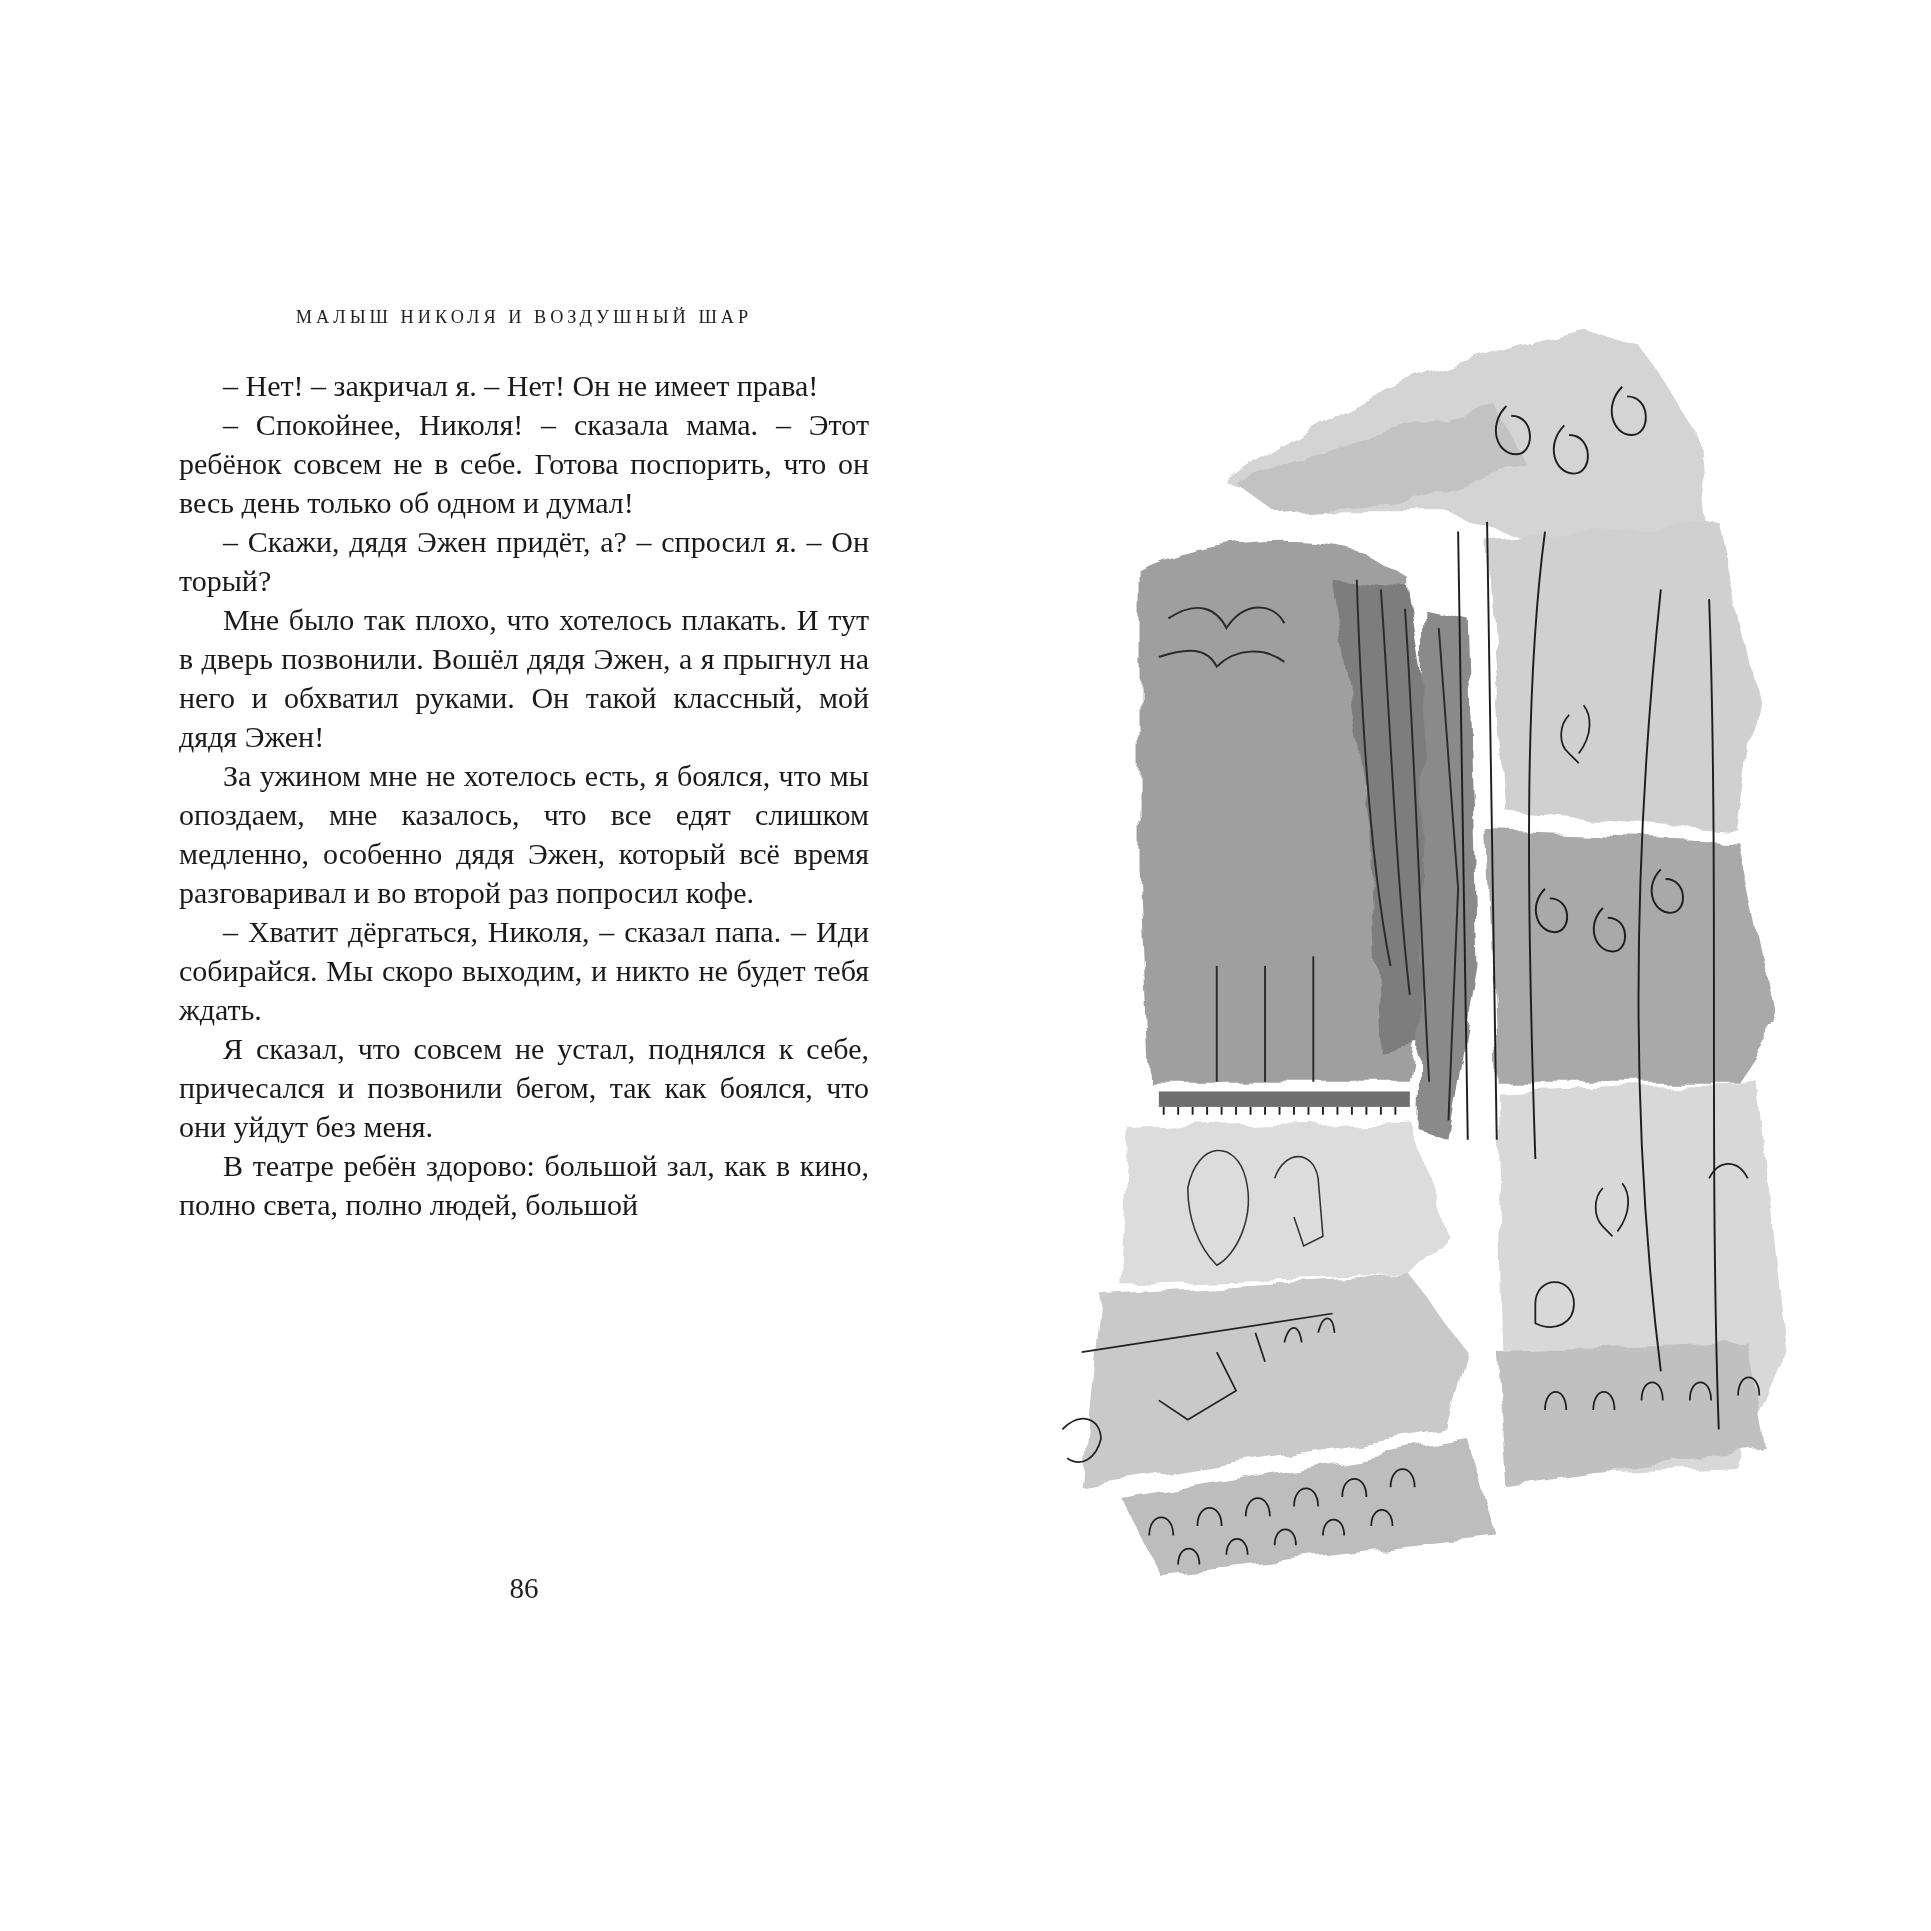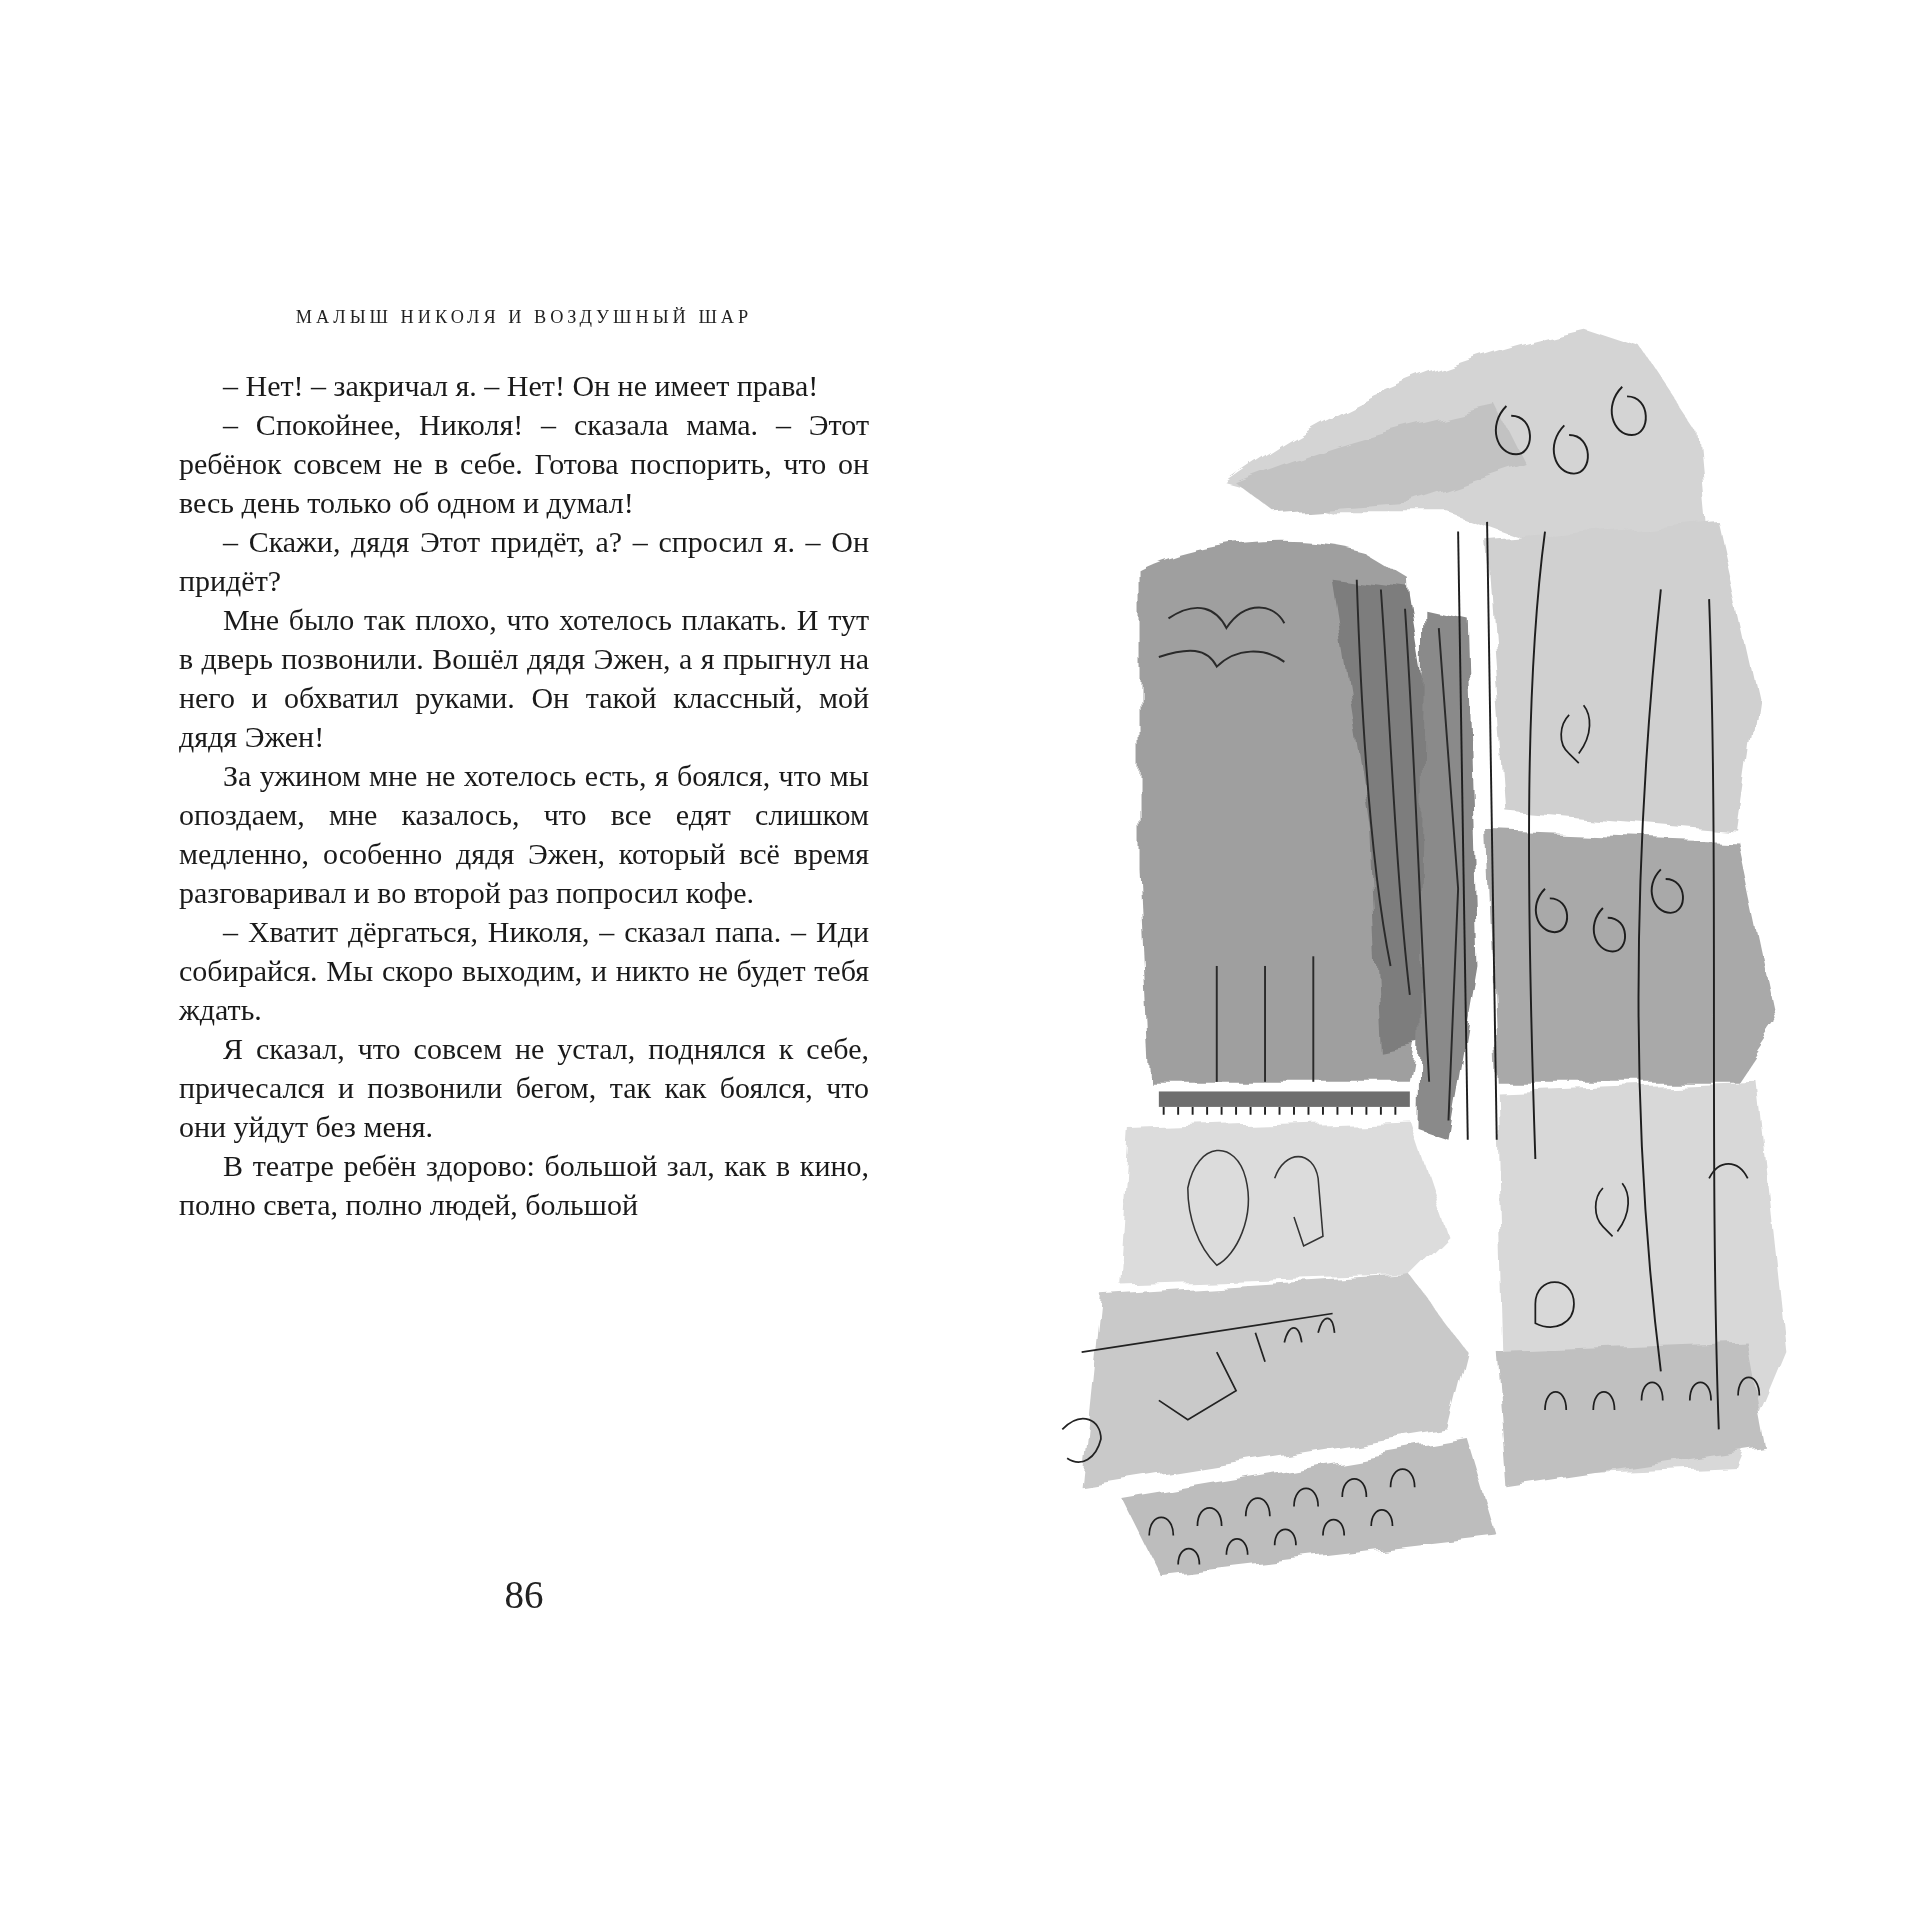--- a/index.html
+++ b/index.html
@@ -13,36 +13,36 @@
     font-size: 18.3px; letter-spacing: 4px; color: #222; white-space: nowrap;
   }
   .text-column {
     position: absolute; left: 179px; top: 366px; width: 690px;
     font-size: 30px; line-height: 39px; text-align: justify; text-align-last: left;
     hyphens: manual;
   }
   .text-column p { margin: 0; text-indent: 44px; }
   .page-number {
     position: absolute; left: 179px; width: 690px; top: 1572px; text-align: center;
-    font-size: 39px; color: #222;
+    font-size: 29px; color: #222;
   }
   .page-right { position: absolute; left: 966px; top: 0; width: 966px; height: 1931px; }
   .illustration { position: absolute; left: 1043px; top: 290px; width: 753px; height: 1294px; }
   .illustration svg { width: 100%; height: 100%; display: block; }
 </style>
 </head>
 <body>
 
 <div class="page-left">
   <div class="running-header">МАЛЫШ НИКОЛЯ И ВОЗДУШНЫЙ ШАР</div>
 
   <div class="text-column">
     <p>– Нет! – закричал я. – Нет! Он не имеет права!</p>
     <p>– Спокойнее, Николя! – сказала мама. – Этот ребёнок совсем не в себе. Готова поспо­рить, что он весь день только об одном и ду­мал!</p>
-    <p>– Скажи, дядя Этот придёт, а? – спросил я. – Он придёт?</p>
+    <p>– Скажи, дядя Эжен придёт, а? – спросил я. – Он торый?</p>
     <p>Мне было так плохо, что хотелось плакать. И тут в дверь позвонили. Вошёл дядя Эжен, а я прыгнул на него и обхватил руками. Он та­кой классный, мой дядя Эжен!</p>
     <p>За ужином мне не хотелось есть, я боялся, что мы опоздаем, мне казалось, что все едят слишком медленно, особенно дядя Эжен, ко­торый всё время разговаривал и во второй раз попросил кофе.</p>
     <p>– Хватит дёргаться, Николя, – сказал па­па. – Иди собирайся. Мы скоро выходим, и никто не будет тебя ждать.</p>
     <p>Я сказал, что совсем не устал, поднялся к себе, причесался и позвонили бегом, так как боялся, что они уйдут без меня.</p>
     <p>В театре ребён здорово: большой зал, как в кино, полно света, полно людей, большой</p>
   </div>
 
   <div class="page-number">86</div>
 </div>
 

